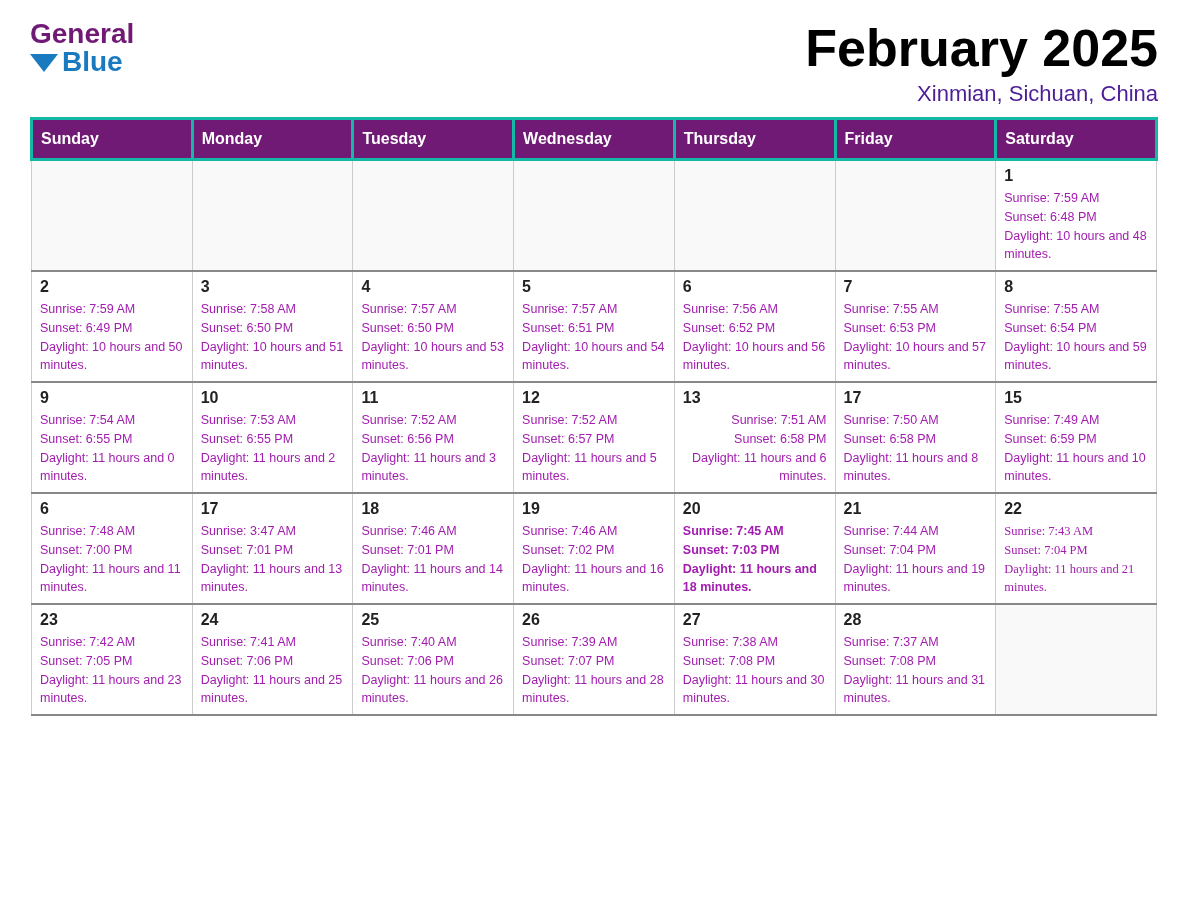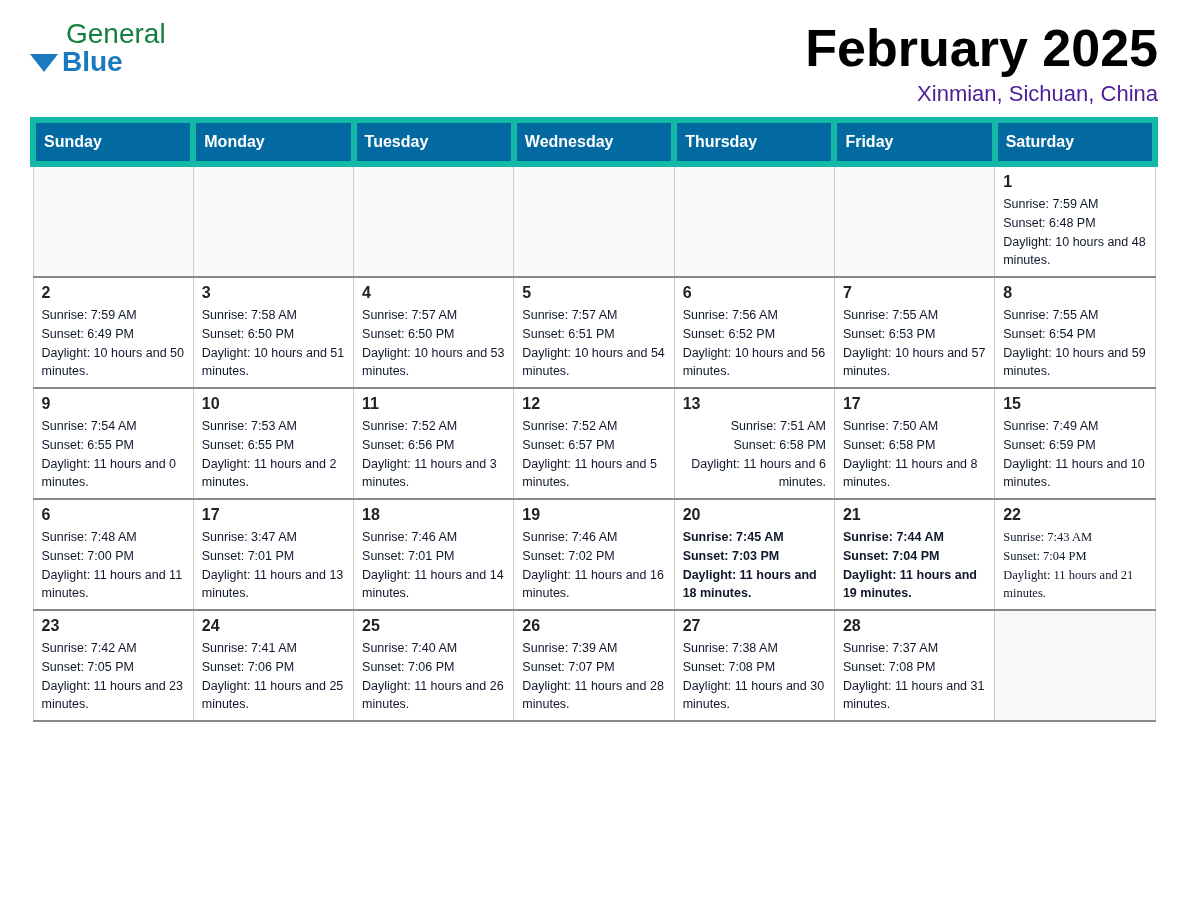--- a/index.html
+++ b/index.html
@@ -15,24 +15,23 @@
       align-items: flex-start;
       margin-bottom: 10px;
     }
     .logo {
       display: flex;
       flex-direction: column;
       align-items: flex-start;
     }
     .logo-general {
       font-size: 28px;
-      font-weight: normal;
-      color: #15803d;
+      font-weight: bold;
+      color: #701a75;
       line-height: 1;
-      margin-left: 36px;
     }
     .logo-blue-row {
       display: flex;
       align-items: center;
     }
     .logo-triangle {
       width: 0;
       height: 0;
       border-left: 14px solid transparent;
       border-right: 14px solid transparent;
@@ -59,27 +58,27 @@
       font-size: 22px;
       color: #4c1d95;
       margin-top: 4px;
     }
     .calendar {
       width: 100%;
       border-collapse: collapse;
       margin-top: 8px;
     }
     .calendar thead tr th {
-      background-color: #0369a1;
+      background-color: #701a75;
       color: #fff;
       font-size: 16px;
       font-weight: bold;
       padding: 10px 8px;
       text-align: left;
-      border: 6px solid #14b8a6;
+      border: 3px solid #14b8a6;
     }
     .calendar tbody tr td {
       vertical-align: top;
       border: 1px solid #ccc;
       padding: 6px 8px;
       width: 14.28%;
       min-height: 100px;
       font-size: 13px;
       color: #333;
       background: #fff;
@@ -89,21 +88,21 @@
     }
     .day-number {
       font-size: 16px;
       font-weight: bold;
       color: #222;
       display: block;
       margin-bottom: 4px;
     }
     .day-info {
       font-size: 12.5px;
-      color: #0f172a;
+      color: #a21caf;
       line-height: 1.5;
     }
     .calendar tbody tr {
       border-bottom: 2px solid #888;
     }
   </style>
 </head>
 <body>
 
 <div class="header">
@@ -261,21 +260,21 @@
 Daylight: 11 hours and 16 minutes.</div>
         </td>
         <td>
           <span class="day-number">20</span>
           <div class="day-info" style="white-space: pre-line; font-weight: bold;">Sunrise: 7:45 AM
 Sunset: 7:03 PM
 Daylight: 11 hours and 18 minutes.</div>
         </td>
         <td>
           <span class="day-number">21</span>
-          <div class="day-info" style="white-space: pre-line; font-weight: bold;">Sunrise: 7:44 AM
+          <div class="day-info" style="white-space: pre-line;">Sunrise: 7:44 AM
 Sunset: 7:04 PM
 Daylight: 11 hours and 19 minutes.</div>
         </td>
         <td>
           <span class="day-number">22</span>
           <div class="day-info" style="white-space: pre-line; font-family: Liberation Serif, serif;">Sunrise: 7:43 AM
 Sunset: 7:04 PM
 Daylight: 11 hours and 21 minutes.</div>
         </td>
       </tr>

